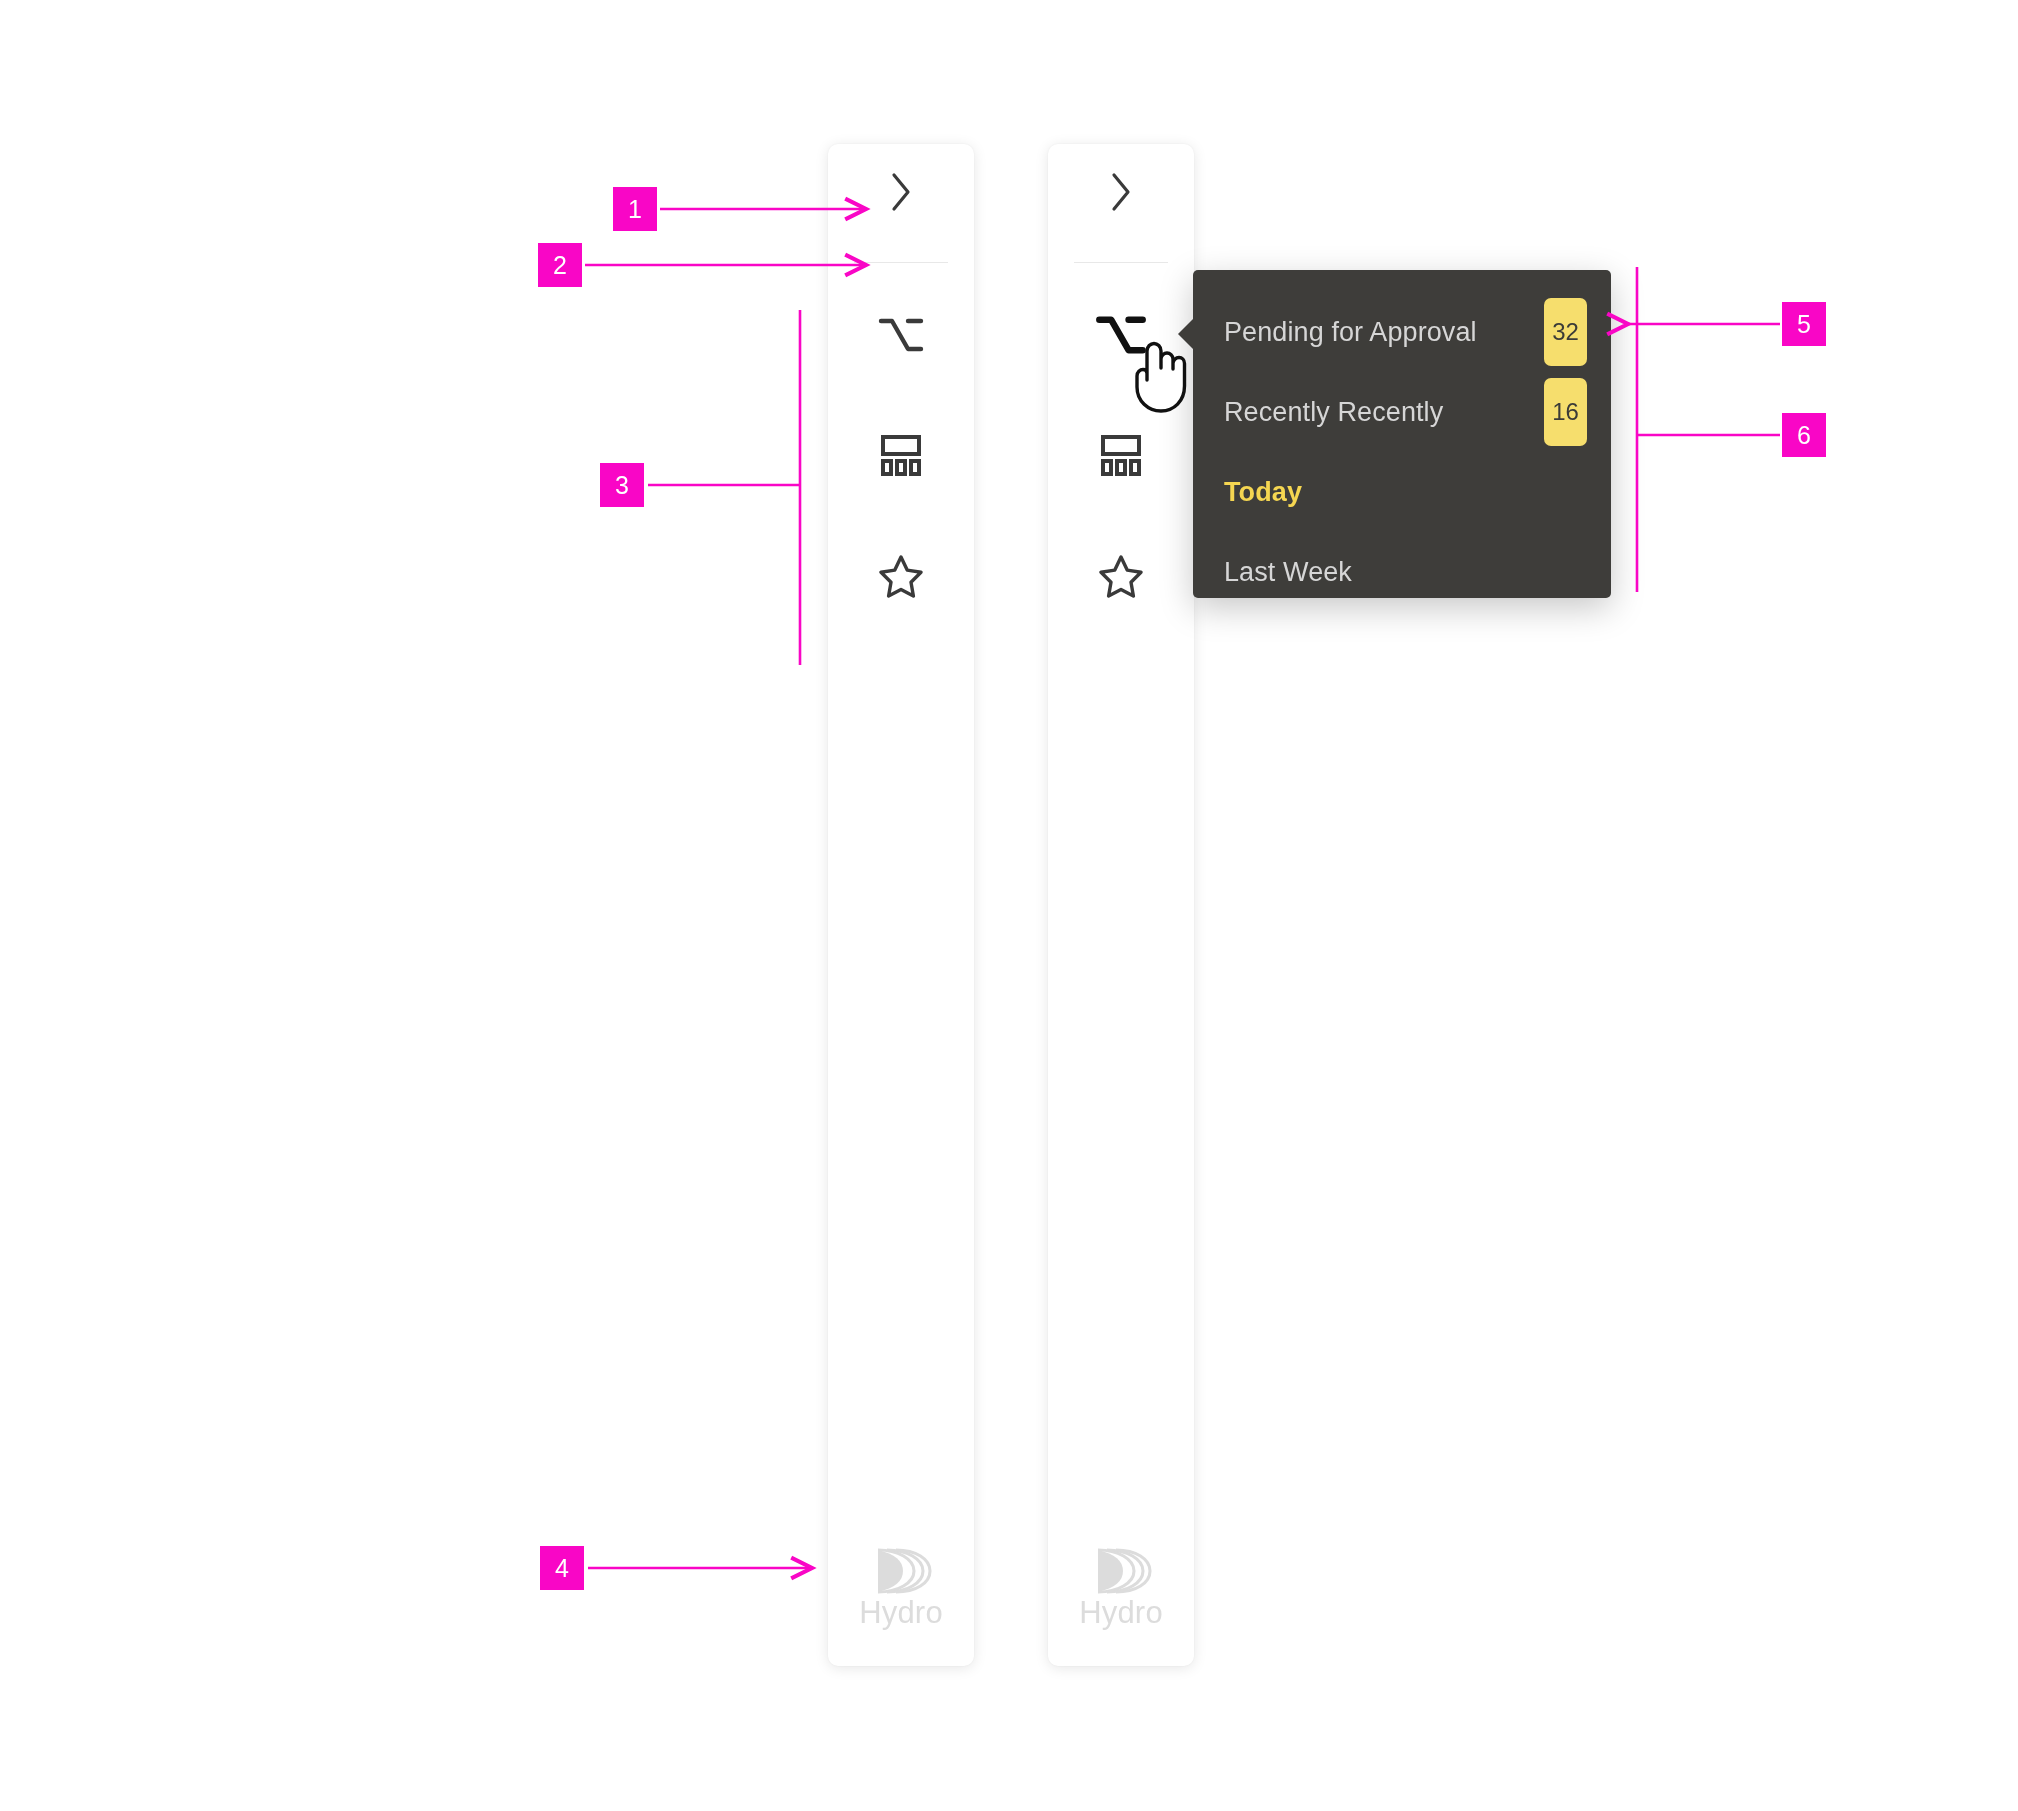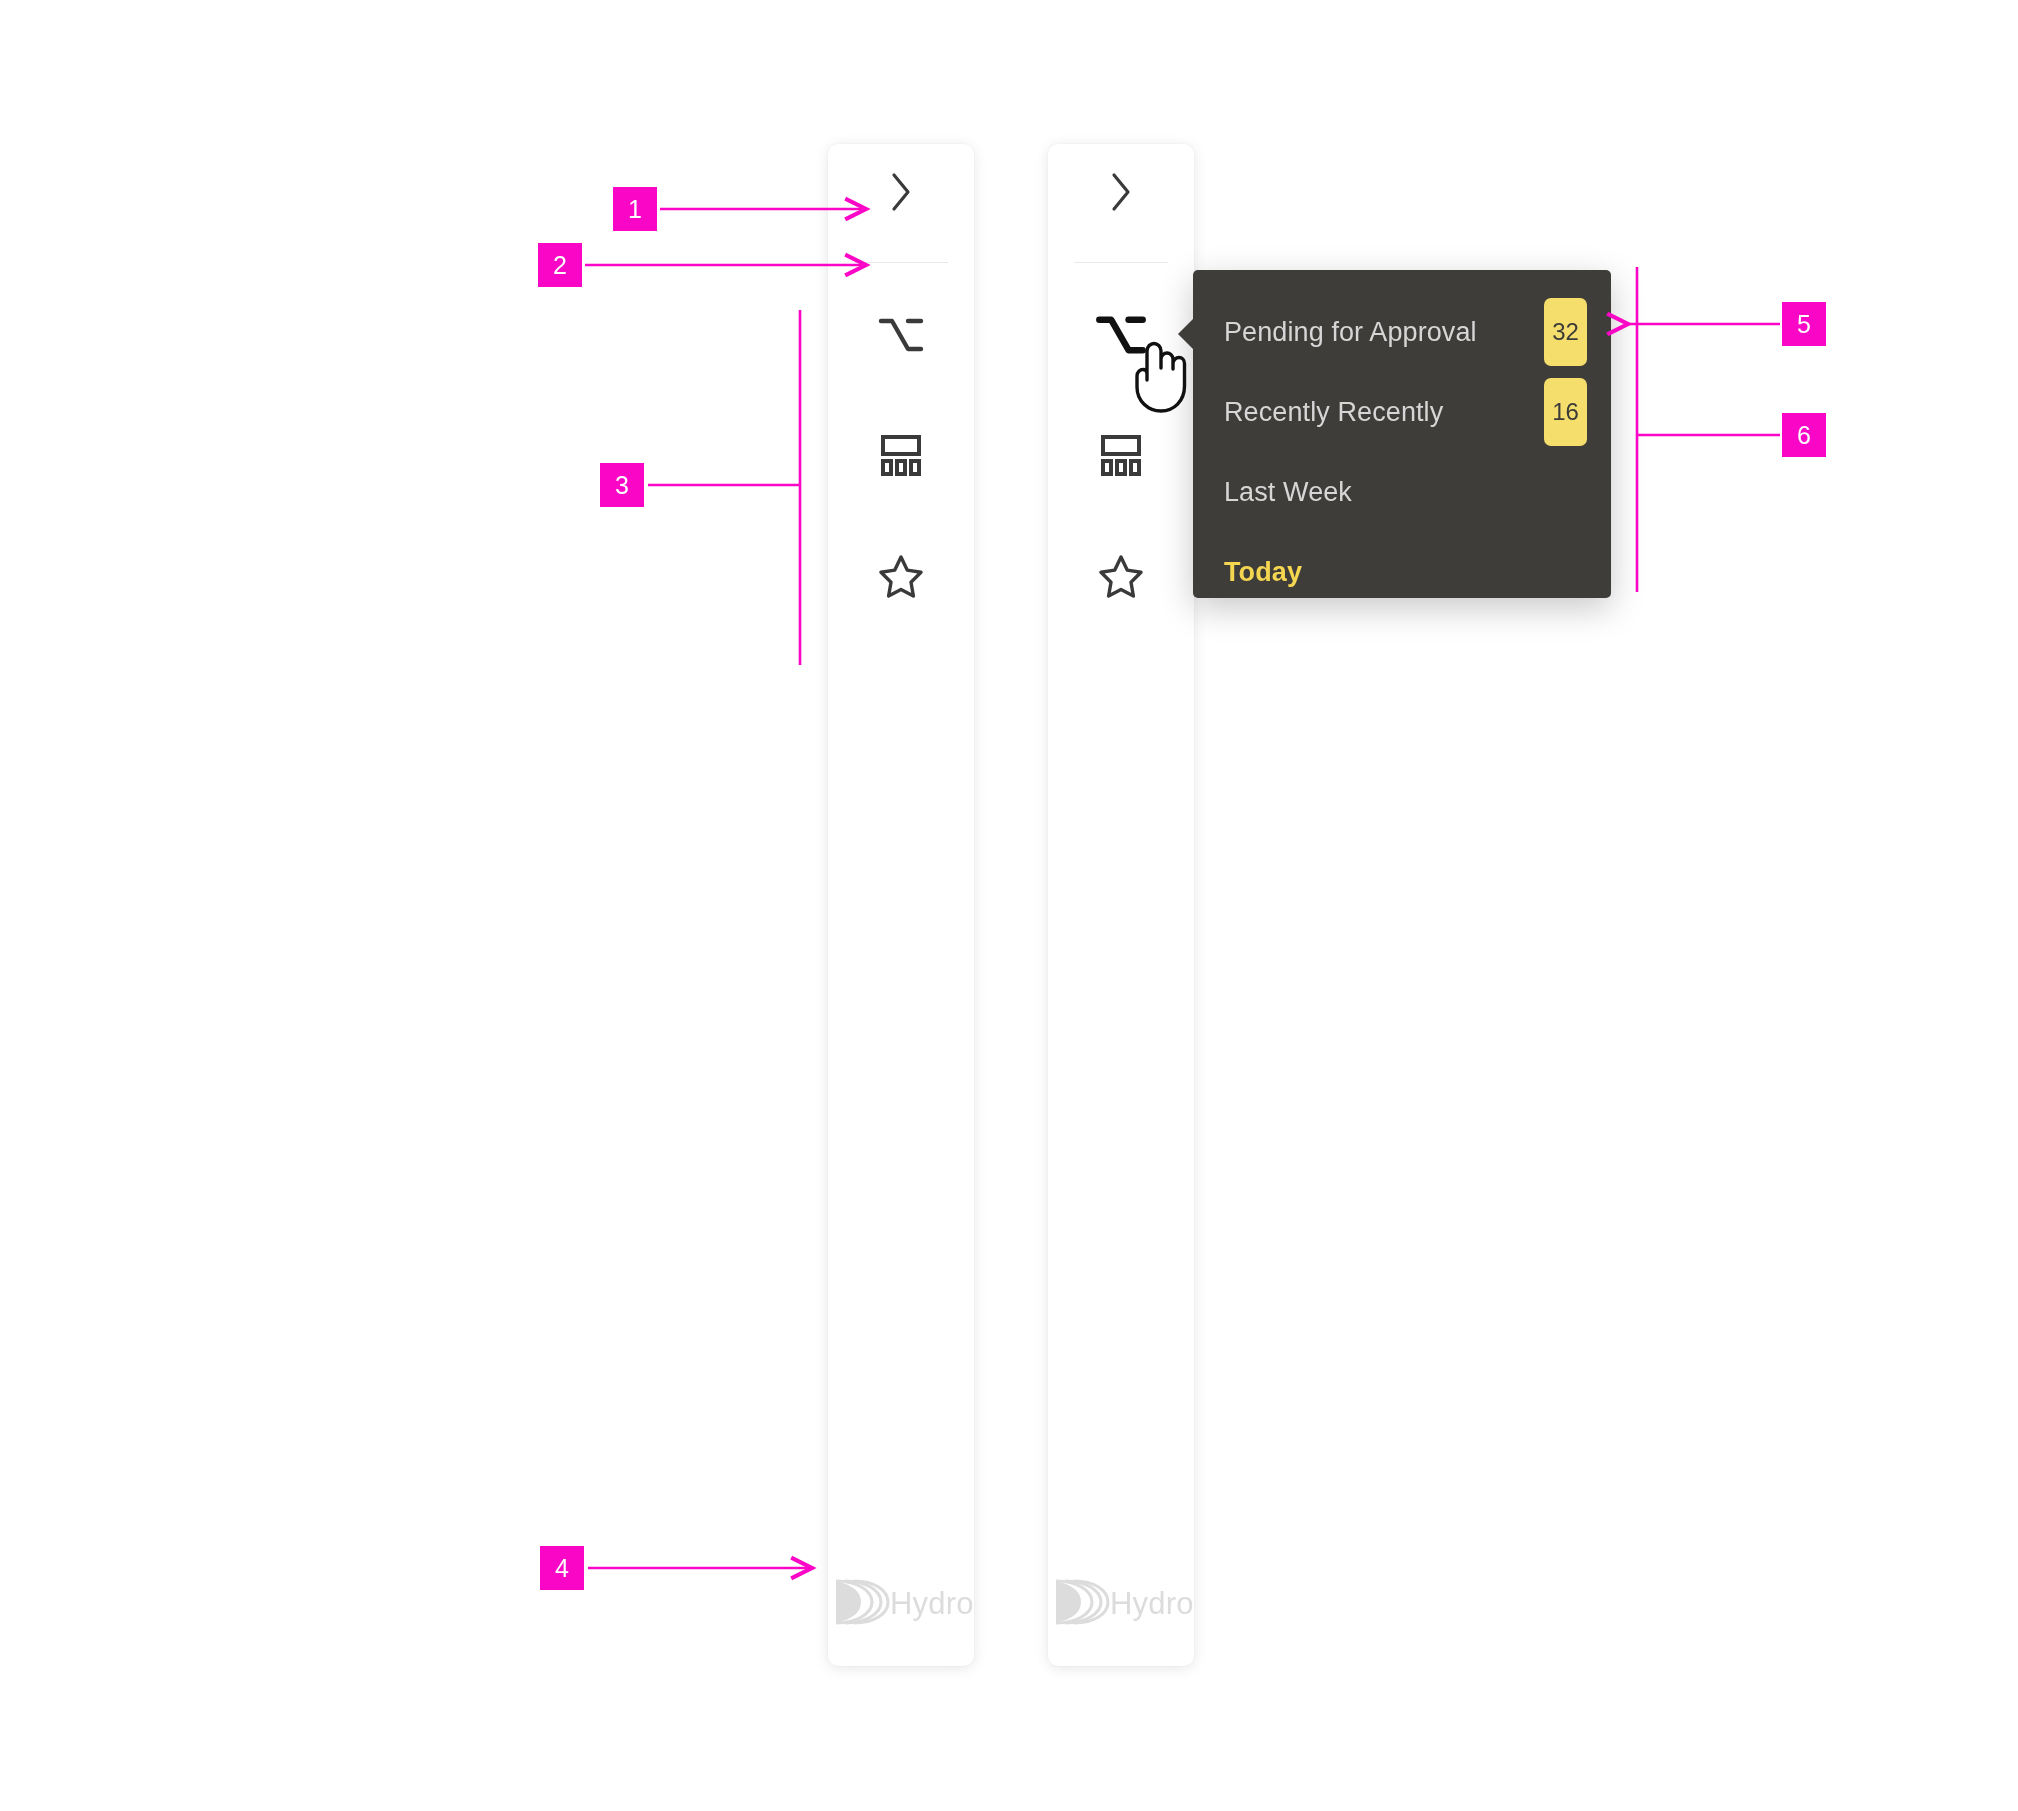--- a/index.html
+++ b/index.html
@@ -49,21 +49,21 @@
     color:#3a3a3a;
   }
   .sb-item svg{display:block;}
 
   .sb-spacer-1{height:12px;}
 
   .sb-logo{
     position:absolute;
     left:0;right:0;
     bottom:38px;
-    display:flex;align-items:center;
+    display:flex;flex-direction:column;align-items:center;
     color:#d9d9d9;
     user-select:none;
   }
   .sb-logo .logo-mark{display:block;margin-bottom:2px;}
   .sb-logo .logo-word{
     font-size:31px;
     letter-spacing:0.2px;
     color:#dcdcdc;
     line-height:1;
   }
@@ -254,26 +254,26 @@
       <div class="flyout-row">
         <span class="flyout-label">Pending for Approval</span>
         <span class="flyout-badge">32</span>
       </div>
 
       <div class="flyout-row">
         <span class="flyout-label">Recently Recently</span>
         <span class="flyout-badge">16</span>
       </div>
 
+      <div class="flyout-row accent">
+        <span class="flyout-label">Today</span>
+      </div>
+
       <div class="flyout-row">
         <span class="flyout-label">Last Week</span>
-      </div>
-
-      <div class="flyout-row accent">
-        <span class="flyout-label">Today</span>
       </div>
 
     </div>
   </div>
 
   <div class="hand-cursor">
     <svg width="60" height="78" viewBox="0 0 60 78" fill="none">
       <path d="M17 42 L17 13 C17 8.5 20.5 5.5 24 5.5 C27.5 5.5 31 8.5 31 13
                L31 30 L31 21 C31 17.5 34 15 37 15 C40 15 43 17.5 43 21
                L43 31 L43 25.5 C43 22 46 19.5 49 19.5 C52 19.5 54.5 22 54.5 25.5

